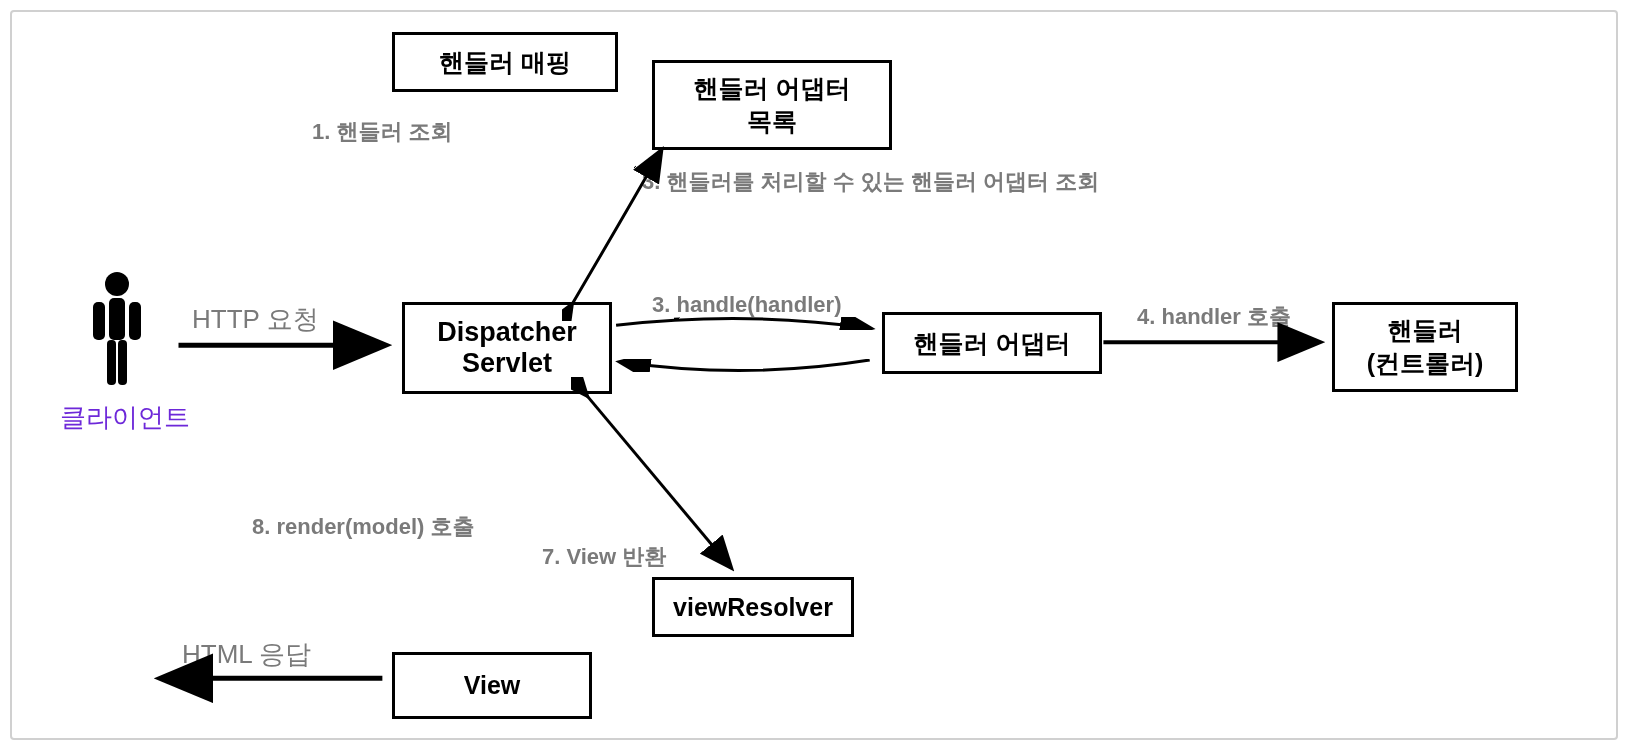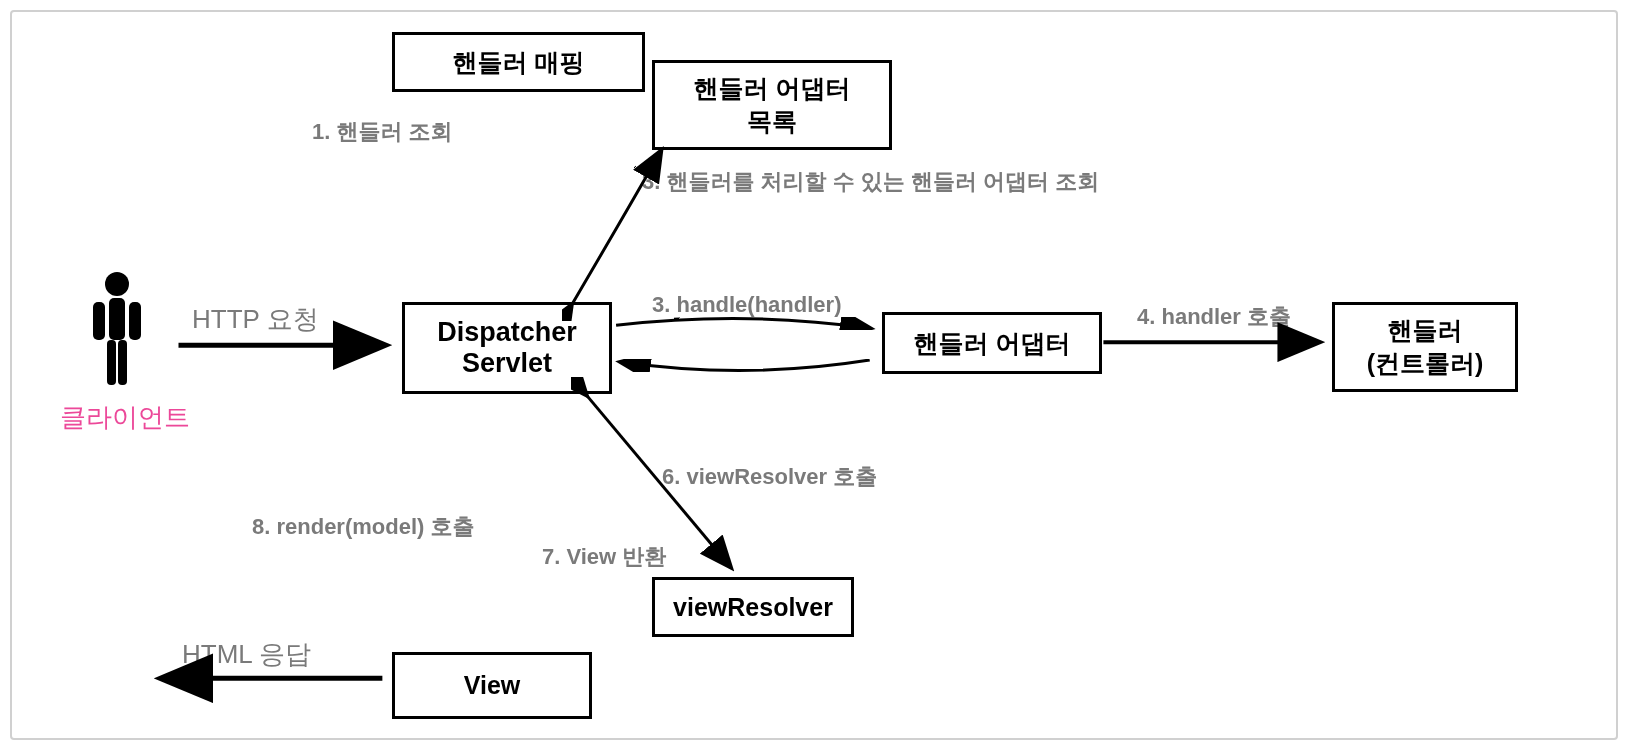--- a/index.html
+++ b/index.html
@@ -39,21 +39,21 @@
       white-space: nowrap;
     }
     .label-big {
       position: absolute;
       color: #7a7a7a;
       font-size: 26px;
       white-space: nowrap;
     }
     .client-label {
       position: absolute;
-      color: #ec4899;
+      color: #6d28d9;
       font-size: 26px;
     }
     svg.arrows {
       position: absolute;
       top: 0;
       left: 0;
       width: 100%;
       height: 100%;
       pointer-events: none;
     }
@@ -71,21 +71,21 @@
       <circle cx="30" cy="14" r="12" fill="#000"></circle>
       <rect x="22" y="28" width="16" height="42" rx="5" fill="#000"></rect>
       <rect x="6" y="32" width="12" height="38" rx="5" fill="#000"></rect>
       <rect x="42" y="32" width="12" height="38" rx="5" fill="#000"></rect>
       <rect x="20" y="70" width="9" height="45" rx="4" fill="#000"></rect>
       <rect x="31" y="70" width="9" height="45" rx="4" fill="#000"></rect>
     </svg>
   </div>
   <div class="client-label" style="left:48px; top:388px;">클라이언트</div>
 
-  <div class="box" style="left:380px; top:20px; width:253px; height:60px;">
+  <div class="box" style="left:380px; top:20px; width:226px; height:60px;">
     <span>핸들러 매핑</span>
   </div>
 
   <div class="box" style="left:640px; top:48px; width:240px; height:90px; white-space:pre-line;">
     <span>핸들러 어댑터
 목록</span>
   </div>
 
   <div class="box" style="left:390px; top:290px; width:210px; height:92px; white-space:pre-line; font-size:27px;">
     <span>Dispatcher
@@ -109,21 +109,20 @@
     <span>View</span>
   </div>
 
   <div class="label-big" style="left:180px; top:290px;">HTTP 요청</div>
   <div class="label-big" style="left:170px; top:625px;">HTML 응답</div>
 
   <div class="label" style="left:300px; top:105px;">1. 핸들러 조회</div>
   <div class="label" style="left:630px; top:155px;">3. 핸들러를 처리할 수 있는 핸들러 어댑터 조회</div>
   <div class="label" style="left:640px; top:280px;">3. handle(handler)</div>
   <div class="label" style="left:1125px; top:290px;">4. handler 호출</div>
-  <div class="label" style="left:650px; top:450px;">6. viewResolver 호출</div>
   <div class="label" style="left:530px; top:530px;">7. View 반환</div>
   <div class="label" style="left:240px; top:500px;">8. render(model) 호출</div>
 
   <svg class="arrows" viewBox="0 0 1608 730">
     <defs>
       <marker id="arrowhead" markerWidth="12" markerHeight="10" refX="10" refY="5" orient="auto">
         <polygon points="0 0, 12 5, 0 10" fill="#000"></polygon>
       </marker>
       <filter id="rough">
         <feTurbulence type="fractalNoise" baseFrequency="0.02" numOctaves="3" result="noise"></feTurbulence>

